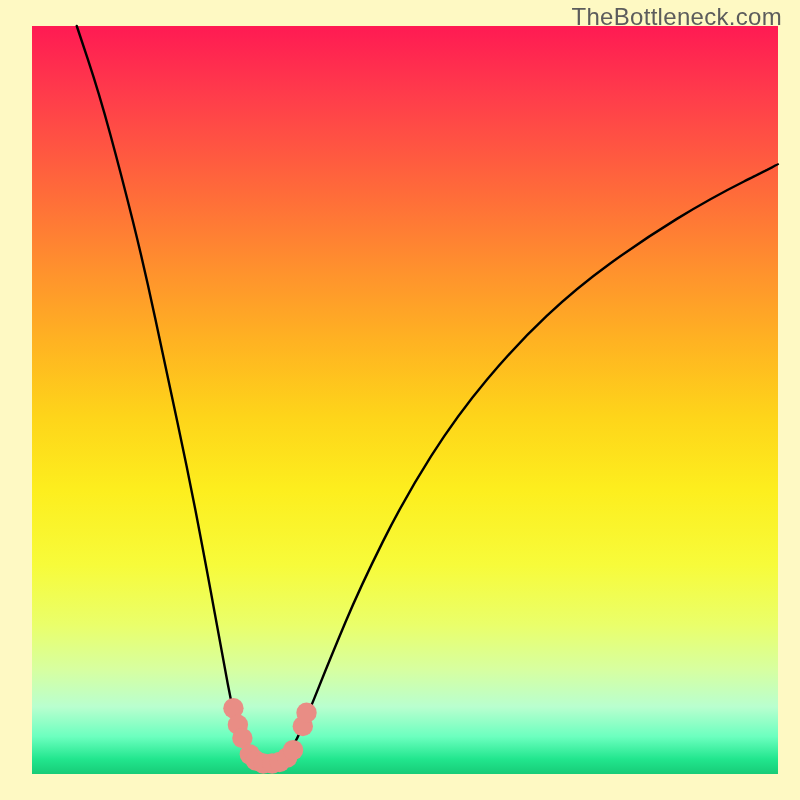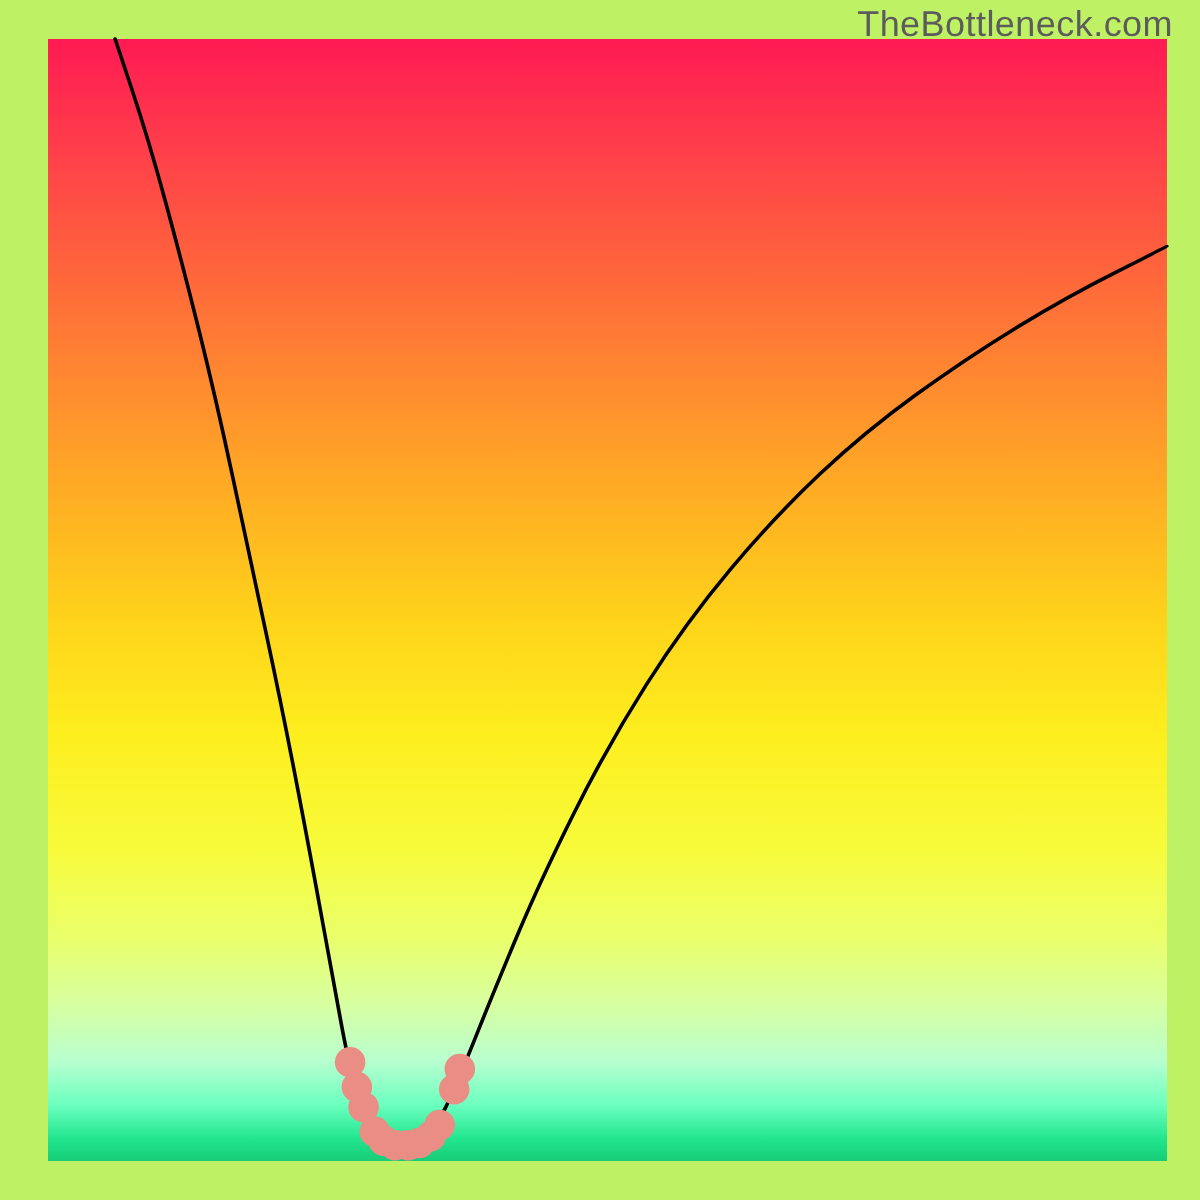--- a/index.html
+++ b/index.html
@@ -8,21 +8,21 @@
     background: #000;
     width: 800px;
     height: 800px;
     overflow: hidden;
     font-family: Arial, Helvetica, sans-serif;
   }
   .frame {
     position: relative;
     width: 800px;
     height: 800px;
-    background: #bef264;
+    background: #fef9c3;
   }
   .plot-area {
     position: absolute;
     left: 32px;
     top: 26px;
     width: 746px;
     height: 748px;
     background: linear-gradient(to bottom,
       #ff1a53 0%,
       #ff3f4a 10%,

